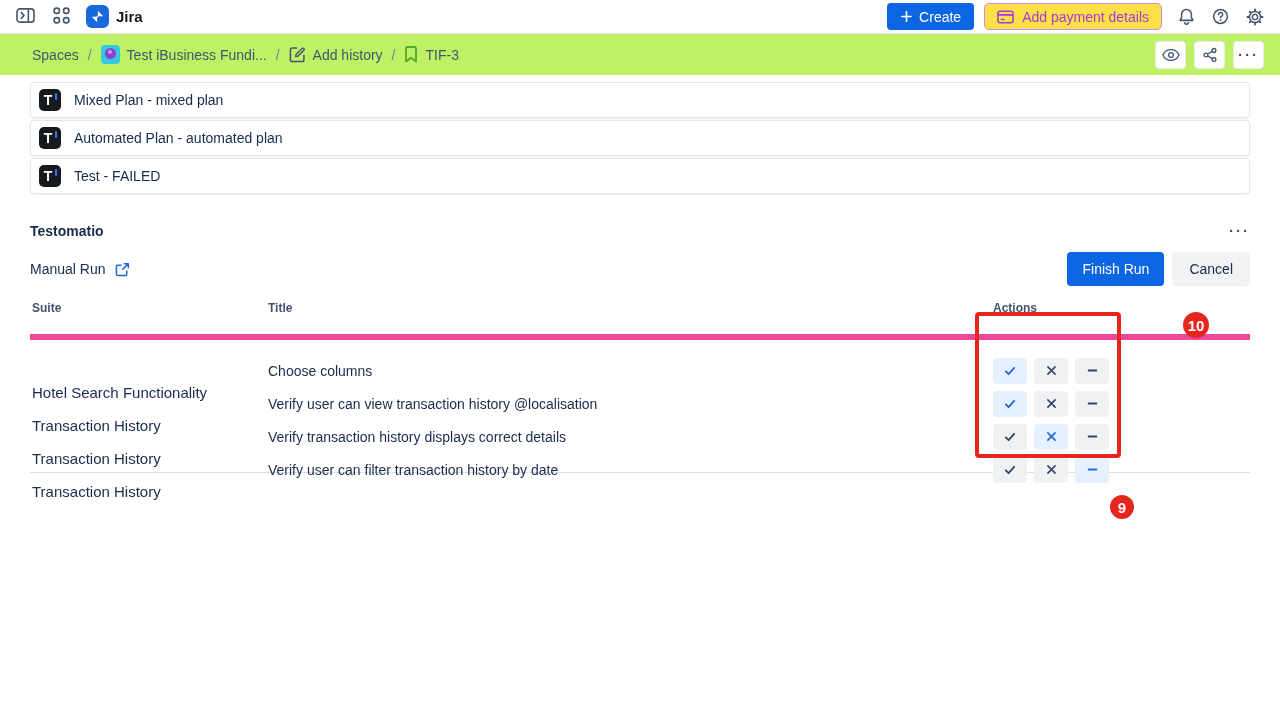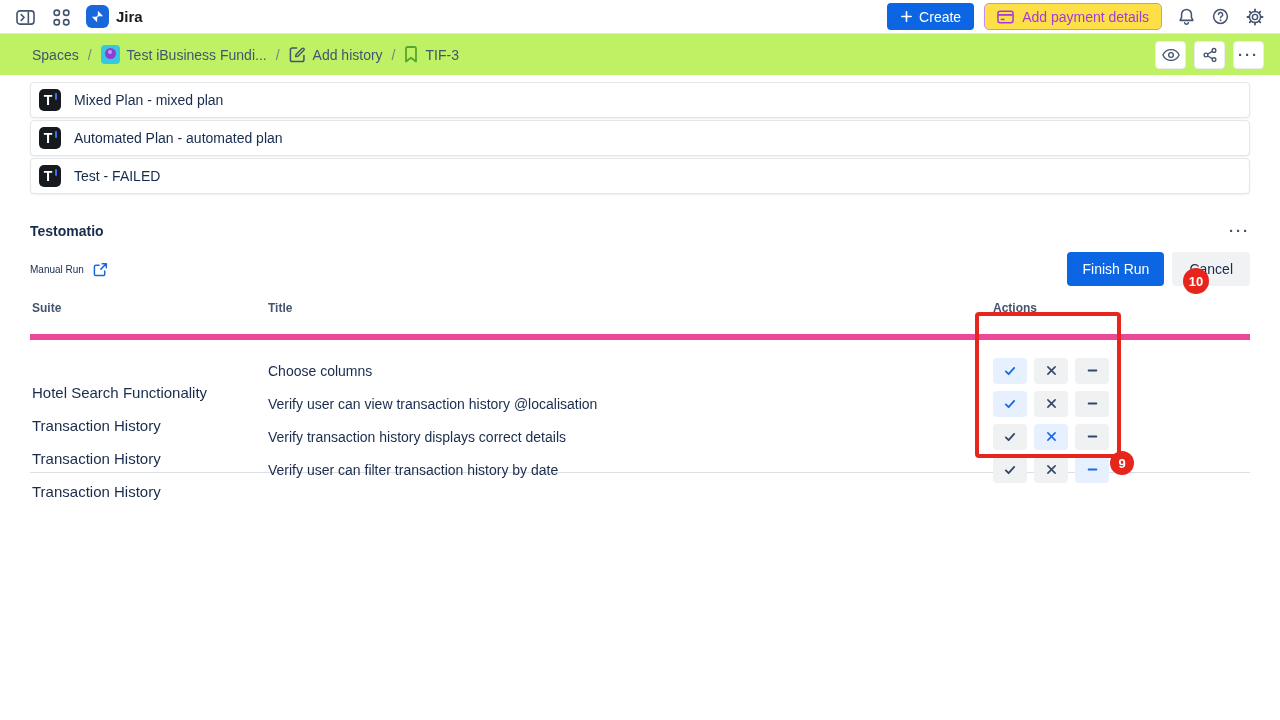--- a/index.html
+++ b/index.html
@@ -9,21 +9,21 @@
     background:#fff; color:#172B4D; position:relative; overflow:hidden;
   }
   svg { display:block; }
 
   
   .topbar {
     height:34px; display:flex; align-items:center;
     border-bottom:1px solid #E2E4E9; padding:0 14px; position:relative; background:#fff;
   }
   .icon-btn { background:none; border:none; cursor:pointer; display:flex; align-items:center; justify-content:center; padding:2px; }
-  .topbar-left { display:flex; align-items:flex-end; gap:14px; }
+  .topbar-left { display:flex; align-items:flex-start; gap:14px; }
   .jira-home { display:flex; align-items:center; gap:7px; }
   .jira-logo { width:23px; height:23px; border-radius:6px; background:#1868DB; display:flex; align-items:center; justify-content:center; }
   .jira-name { font-size:15px; font-weight:bold; color:#161A1D; }
   .search-wrap {
     position:absolute; left:323px; top:4px; width:585px; height:26px;
     border:1px solid #98A1B0; border-radius:6px; display:flex; align-items:center; gap:7px; padding:0 9px; background:#fff;
   }
   .search-input { border:none; outline:none; flex:1; font-size:14px; color:#172B4D; font-family:"Liberation Sans", sans-serif; background:transparent; }
   .search-input::placeholder { color:#626F86; }
   .topbar-right { margin-left:auto; display:flex; align-items:center; gap:10px; }
@@ -62,21 +62,21 @@
   .t-logo { width:22px; height:22px; border-radius:5px; background:#16191E; position:relative; display:flex; align-items:center; justify-content:center; }
   .t-logo .t-letter { color:#fff; font-weight:bold; font-size:14px; line-height:1; margin-right:4px; }
   .t-logo .t-tick { position:absolute; right:4px; top:4px; width:2.5px; height:7px; background:#3E6FF2; border-radius:1px; }
   .plan-title { font-size:14px; color:#172B4D; }
 
   
   .section-head { margin:28px 30px 0; display:flex; align-items:center; justify-content:space-between; }
   .section-title { font-size:14px; font-weight:bold; color:#172B4D; }
   .dots { color:#44546F; font-weight:bold; font-size:15px; letter-spacing:2px; cursor:pointer; background:none; border:none; font-family:inherit; }
   .run-row { margin:12px 30px 0; display:flex; align-items:center; justify-content:space-between; height:36px; }
-  .run-link { display:flex; align-items:center; gap:9px; font-size:10px; color:#172B4D; cursor:pointer; }
+  .run-link { display:flex; align-items:center; gap:9px; font-size:14px; color:#172B4D; cursor:pointer; }
   .run-buttons { display:flex; align-items:center; gap:8px; }
   .btn-primary {
     background:#0C66E4; color:#fff; border:none; height:34px; padding:0 15px; border-radius:4px;
     font-size:14px; font-weight:500; cursor:pointer; font-family:inherit;
   }
   .btn-subtle {
     background:#F1F2F4; color:#1A2B4C; border:none; height:34px; padding:0 17px; border-radius:4px;
     font-size:14px; font-weight:500; cursor:pointer; font-family:inherit;
   }
 
@@ -97,22 +97,22 @@
     background:#F0F1F3; color:#32456B;
   }
   .abtn.state-selected { background:#E7F0FE; color:#186ADE; }
 
   
   .hl-box {
     position:absolute; left:975px; top:312px; width:146px; height:146px;
     border:4px solid #E6251C; border-radius:4px; pointer-events:none; z-index:5;
   }
   .badge {
-    position:absolute; background:#E6251C; color:#fff; font-weight:bold; font-size:13px;
-    border-radius:50%; display:flex; align-items:center; justify-content:center; z-index:6;
+    position:absolute; background:#E6251C; color:#fff; font-weight:bold; font-size:15px;
+    border-radius:50%; display:flex; align-items:center; justify-content:center; z-index:6;margin-top:44px;
   }
   .badge-9  { left:1110px; top:451px; width:24px; height:24px; }
   .badge-10 { left:1183px; top:268px; width:26px; height:26px; }
 </style>
 </head>
 <body>
 
 <header class="topbar">
   <div class="topbar-left">
     <button class="icon-btn">

